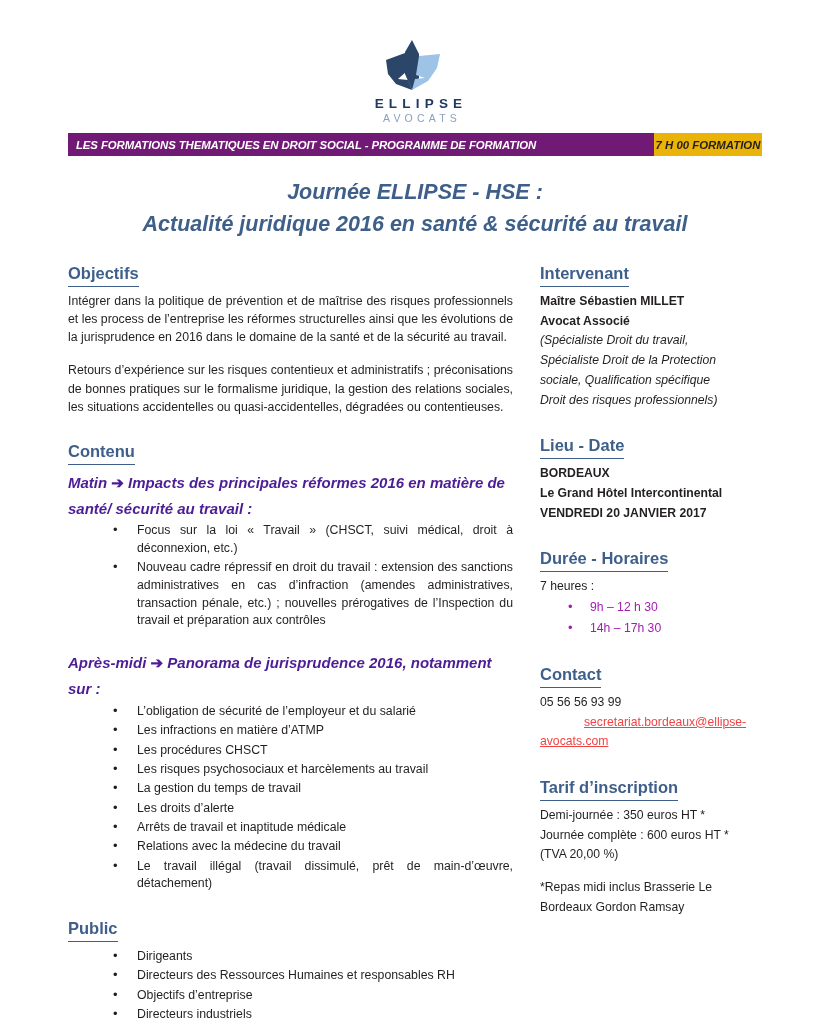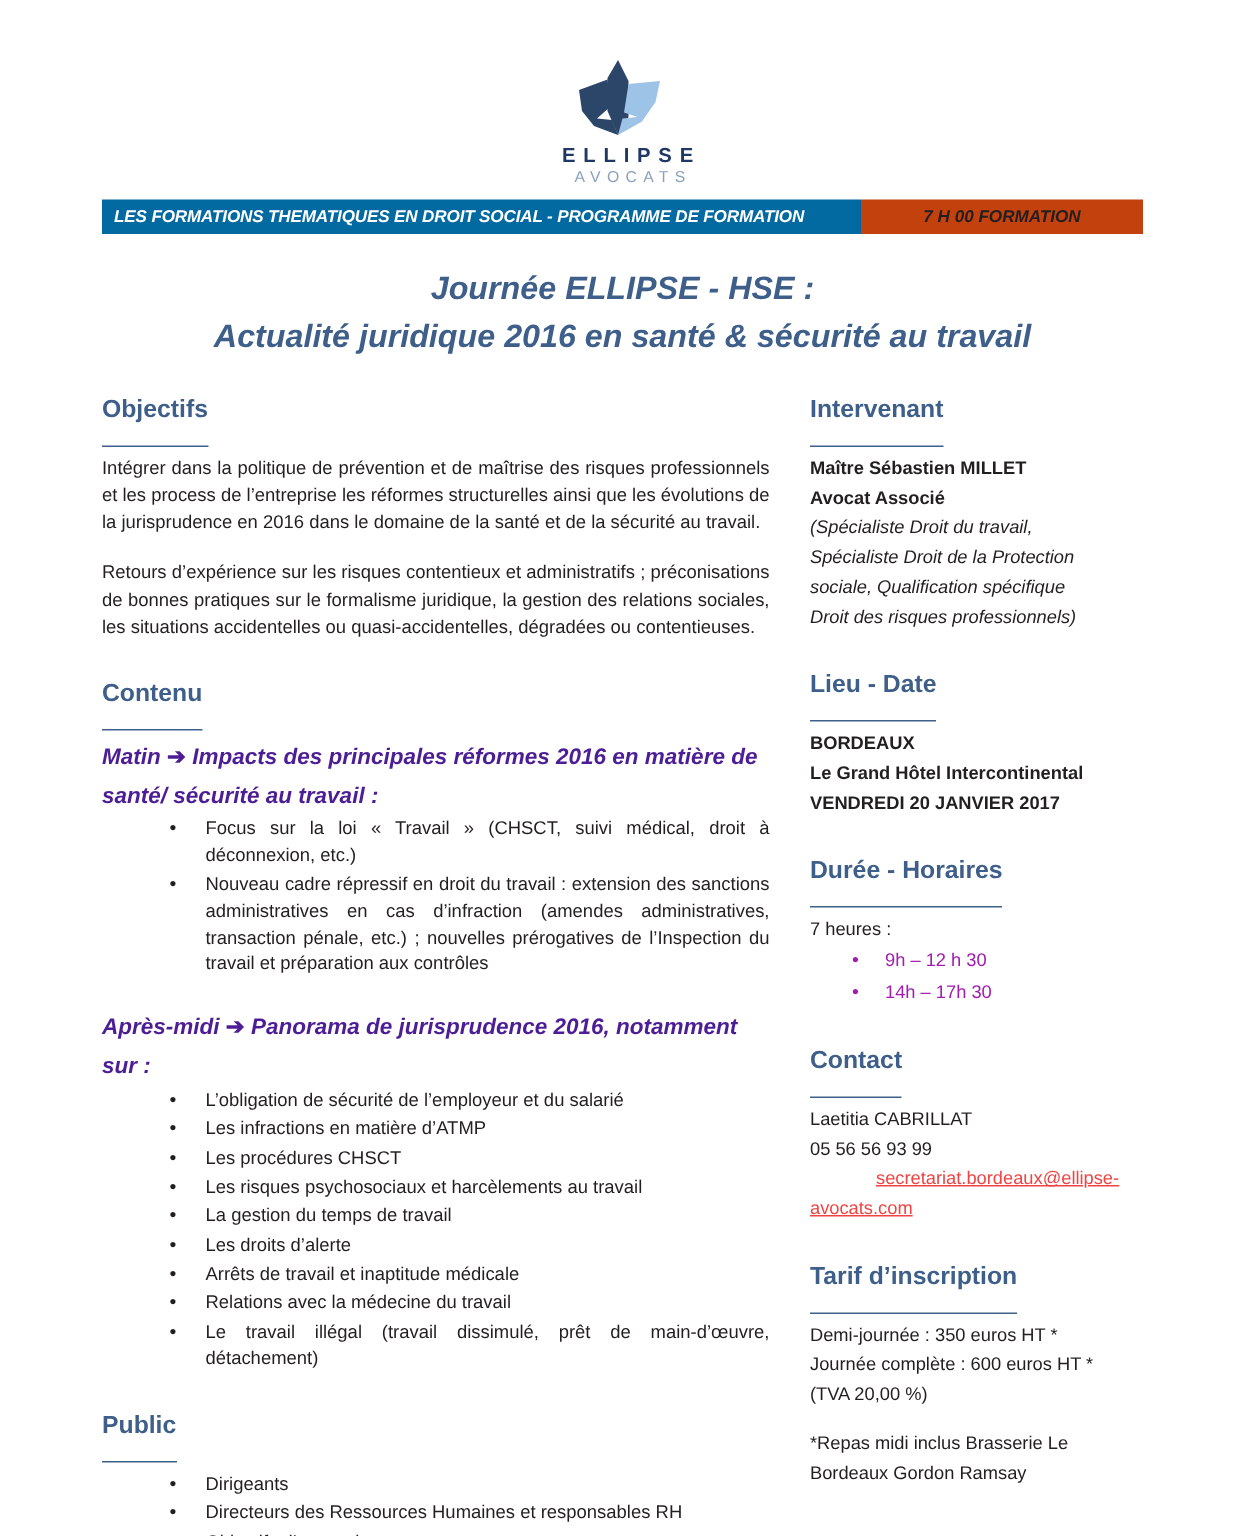--- a/index.html
+++ b/index.html
@@ -30,32 +30,32 @@
     color: #8aa0bd; line-height: 1.15; padding-left: 20px;
   }
 
   
   .banner {
     position: absolute; top: 133px; left: 68px;
     width: 694px; height: 23px;
     display: flex;
   }
   .banner-main {
-    width: 506px; height: 23px;
-    background: #0369a1;
+    width: 586px; height: 23px;
+    background: #701a75;
     color: #ffffff;
     font-style: italic; font-weight: bold;
     font-size: 11.4px; letter-spacing: -0.1px;
     display: flex; align-items: center;
     padding-left: 8px;
     white-space: nowrap;
   }
   .banner-side {
     flex: 1; height: 23px;
-    background: #c2410c;
+    background: #eab308;
     color: #231f20;
     font-style: italic; font-weight: bold;
     font-size: 11.4px;
     display: flex; align-items: center; justify-content: center;
     white-space: nowrap;
   }
 
   
   .title {
     position: absolute; top: 176px; left: 68px; width: 694px;
@@ -73,21 +73,21 @@
   .col-right {
     position: absolute; top: 264px; left: 540px; width: 224px;
   }
 
   h2.sec {
     margin: 0 0 5px 0;
     font-size: 16.5px; font-weight: bold;
     color: #3e5f8a;
     display: inline-block;
     border-bottom: 1.4px solid #3e5f8a;
-    padding-bottom: 13px;
+    padding-bottom: 2px;
     line-height: 1.2;
   }
   .sec-wrap { margin-bottom: 0; }
 
   p.body {
     margin: 0 0 0 0;
     font-size: 12.3px; line-height: 1.48;
     text-align: justify;
     color: #231f20;
   }
@@ -241,21 +241,20 @@
     <h2 class="sec">Durée - Horaires</h2>
     <div class="r-line">7 heures :</div>
     <ul class="r">
       <li>9h – 12 h 30</li>
       <li>14h – 17h 30</li>
     </ul>
   </div>
 
   <div class="sec-wrap mt-lg">
     <h2 class="sec">Contact</h2>
-    <div class="r-line">Laetitia CABRILLAT</div>
     <div class="r-line">05 56 56 93 99</div>
     <div class="r-line"><a class="r-link" href="#">secretariat.bordeaux@ellipse-avocats.com</a></div>
   </div>
 
   <div class="sec-wrap mt-lg">
     <h2 class="sec">Tarif d’inscription</h2>
     <div class="r-line">Demi-journée : 350 euros HT *</div>
     <div class="r-line">Journée complète : 600 euros HT *</div>
     <div class="r-line">(TVA 20,00 %)</div>
     <div class="r-spacer"></div>

